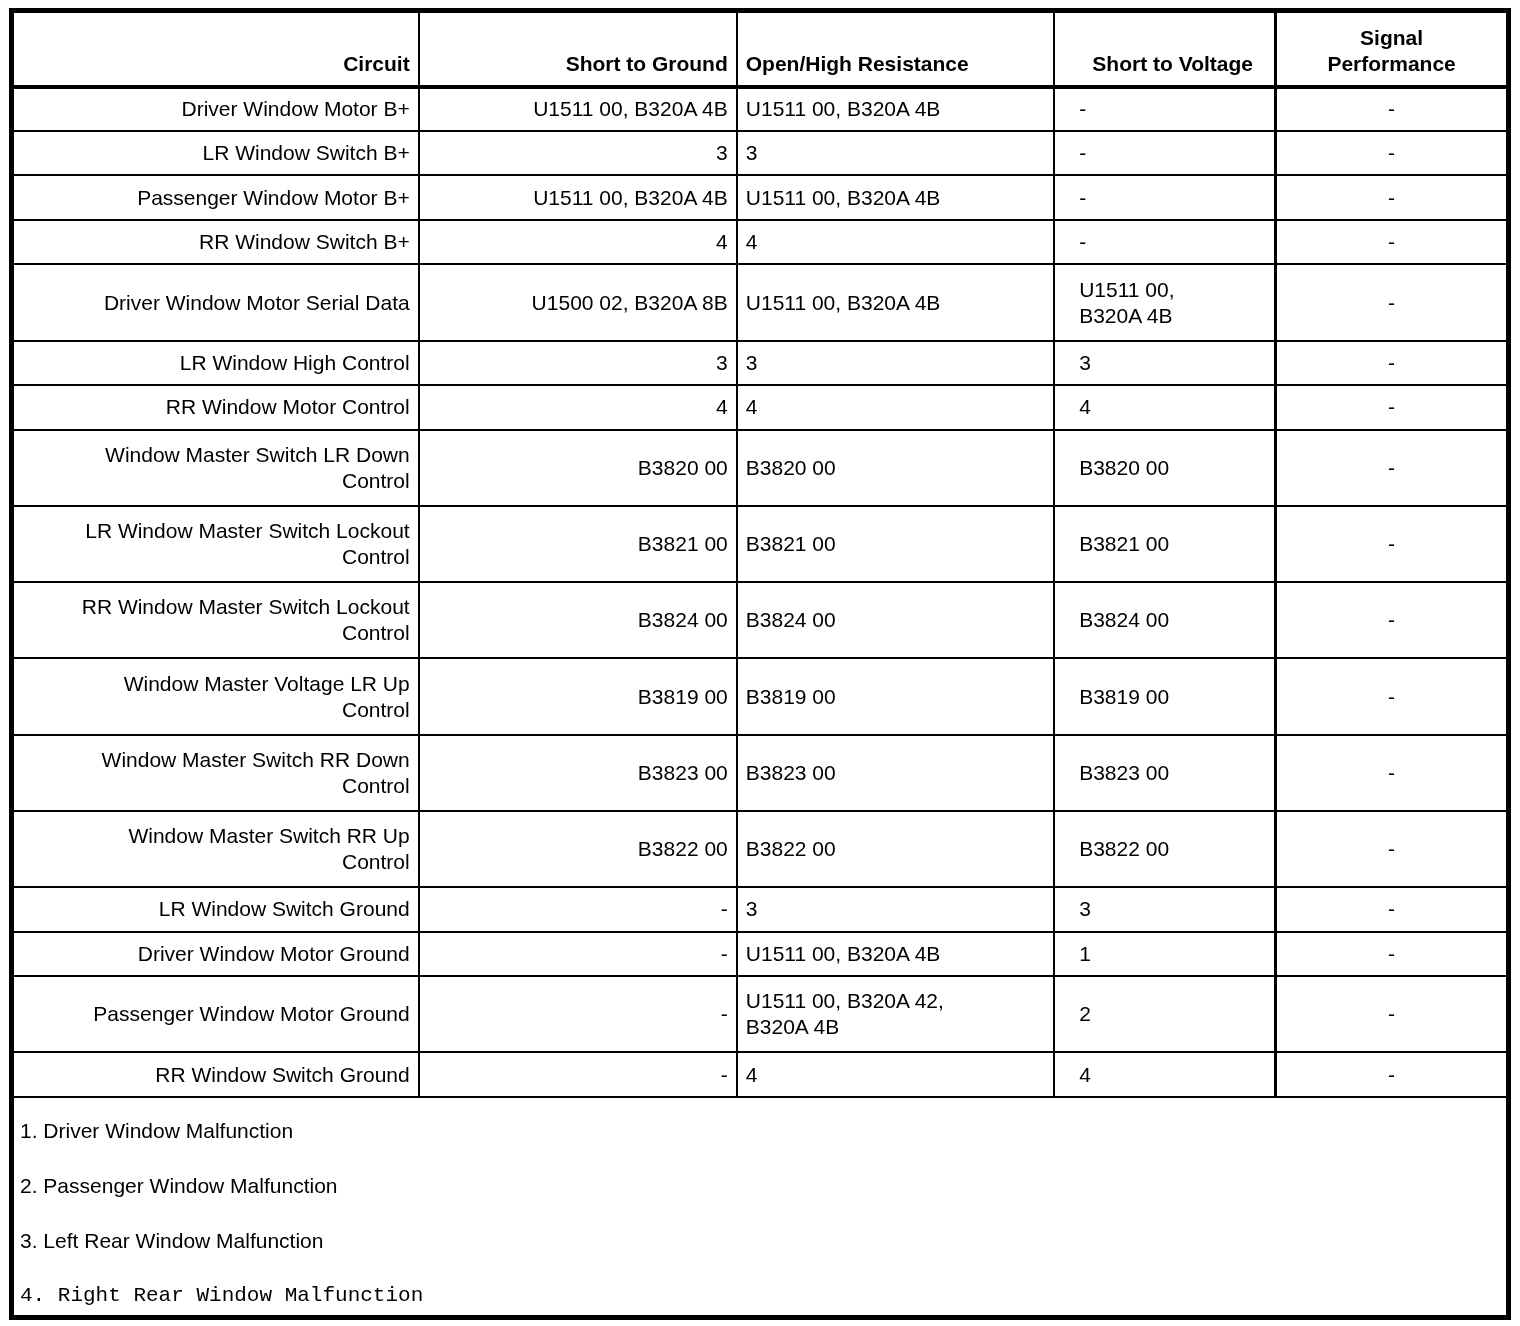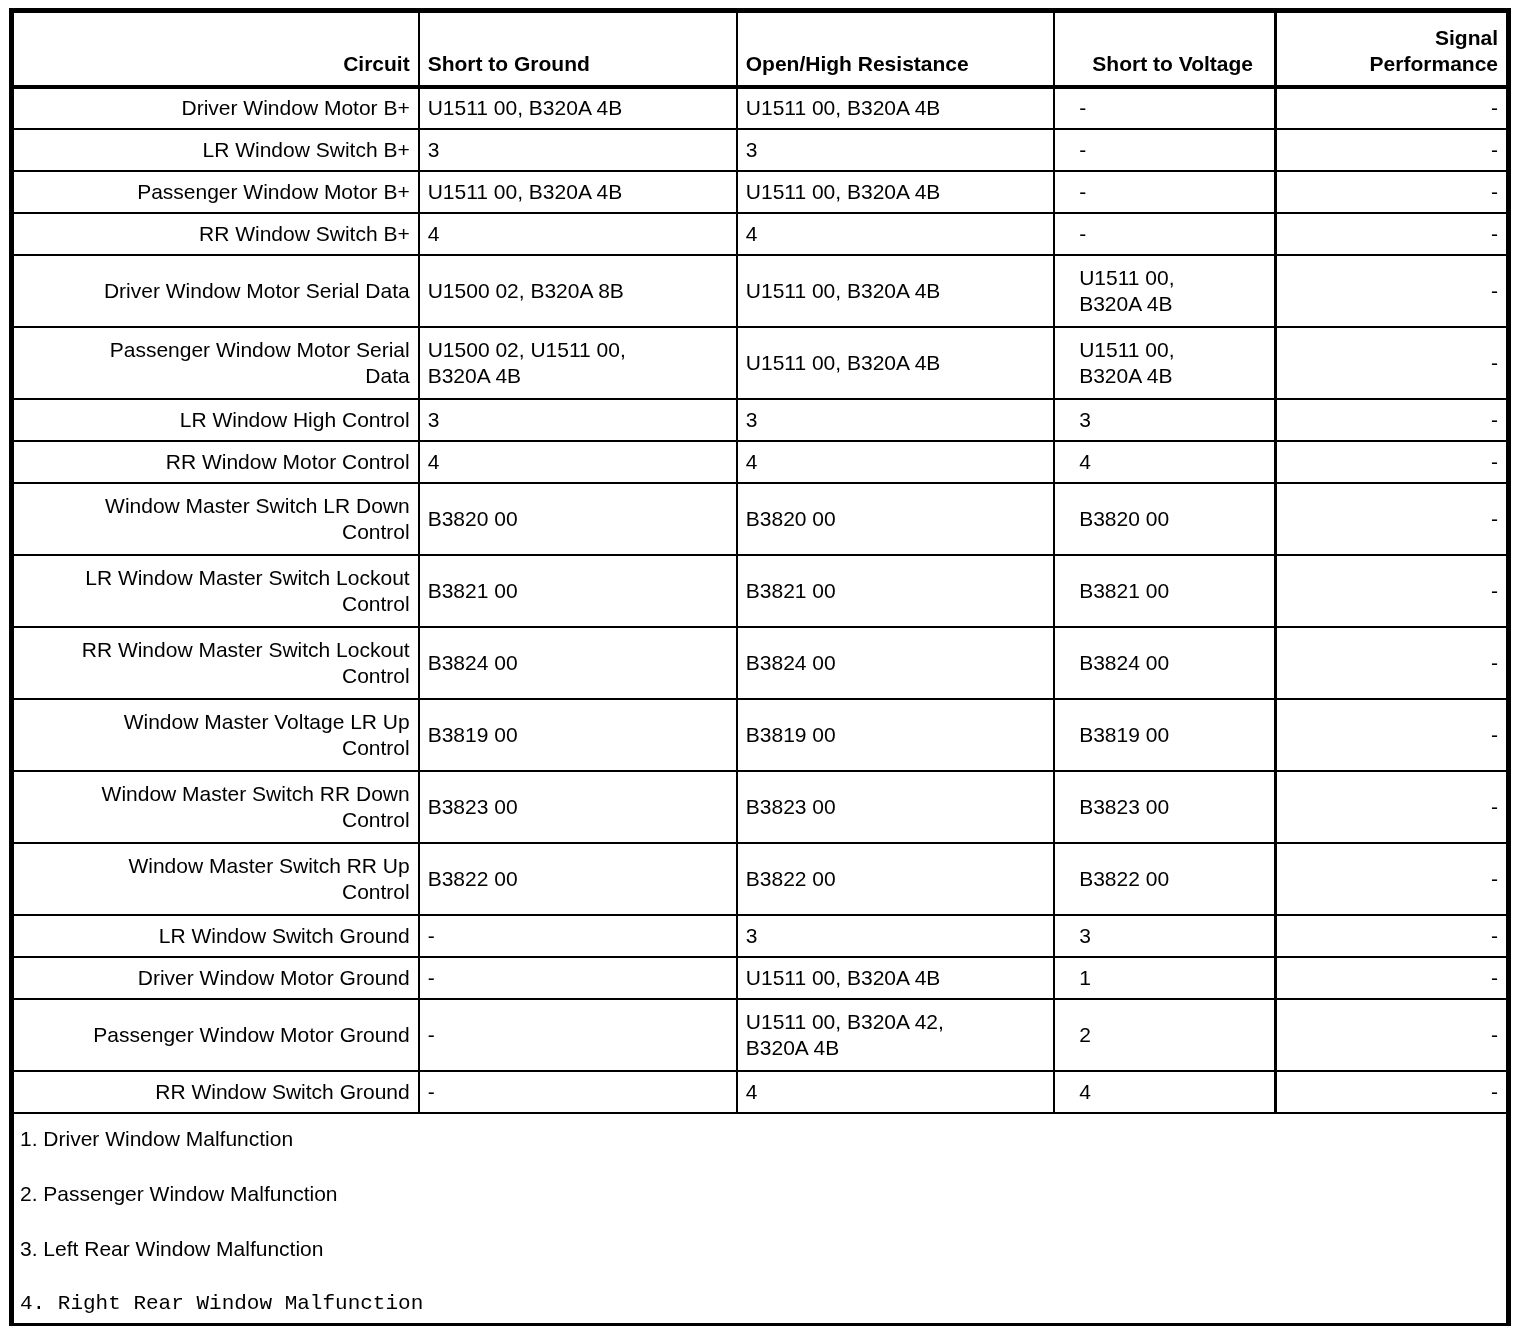--- a/index.html
+++ b/index.html
@@ -36,31 +36,31 @@
     height: 76px;
     font-weight: bold;
     text-align: center;
     vertical-align: bottom;
     border-bottom: 4px solid #000000;
     padding-bottom: 8px;
   }
   tbody td { height: 42px; }
   tbody tr.tall td { height: 72px; }
   .col0 { text-align: right;  padding-left: 6px; }
-  .col1 { text-align: left; margin-left: 20px; }
+  .col1 { text-align: right; margin-left: 20px; }
   .col2 { text-align: left; }
   .col3 { text-align: left; padding-left: 24px; }
-  .col4 { text-align: right; border-left: 3px solid #000000; }
+  .col4 { text-align: center; border-left: 3px solid #000000; }
   th.col4 { border-left: 3px solid #000000; }
   tr.footnote-row td {
     vertical-align: top;
     text-align: left;
     padding: 12px 8px 6px 6px;
   }
-  .footnote { margin: 0 0 29px 0; }
+  .footnote { margin: 8px 0 29px 0; }
   .footnote:last-child { margin-bottom: 0; font-family: Liberation Mono, monospace; }
 </style>
 </head>
 <body>
 
 <div class="page">
   <table class="dtc-table">
     <colgroup>
       <col style="width:27.2%">
       <col style="width:21.25%">
@@ -108,30 +108,20 @@
           <td class="col4">-</td>
         </tr>
         <tr class="tall">
           <td class="col0">Driver Window Motor Serial Data</td>
           <td class="col1">U1500 02, B320A 8B</td>
           <td class="col2">U1511 00, B320A 4B</td>
           <td class="col3">U1511 00,
 B320A 4B</td>
           <td class="col4">-</td>
         </tr>
-        <tr class="tall">
-          <td class="col0">Passenger Window Motor Serial
-Data</td>
-          <td class="col1">U1500 02, U1511 00,
-B320A 4B</td>
-          <td class="col2">U1511 00, B320A 4B</td>
-          <td class="col3">U1511 00,
-B320A 4B</td>
-          <td class="col4">-</td>
-        </tr>
         <tr>
           <td class="col0">LR Window High Control</td>
           <td class="col1">3</td>
           <td class="col2">3</td>
           <td class="col3">3</td>
           <td class="col4">-</td>
         </tr>
         <tr>
           <td class="col0">RR Window Motor Control</td>
           <td class="col1">4</td>

